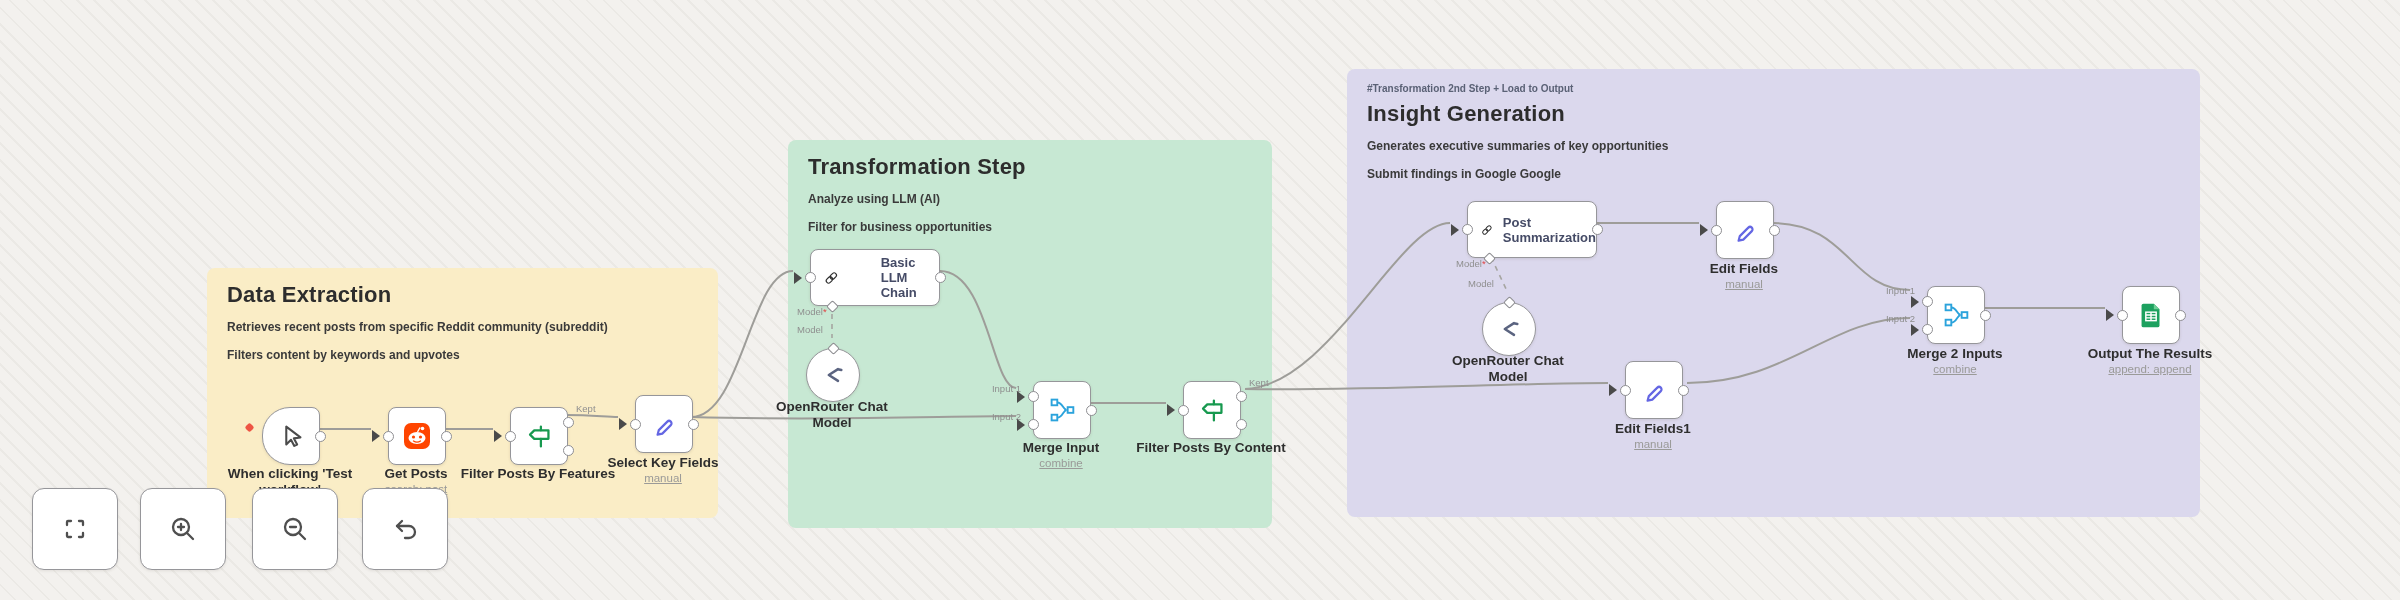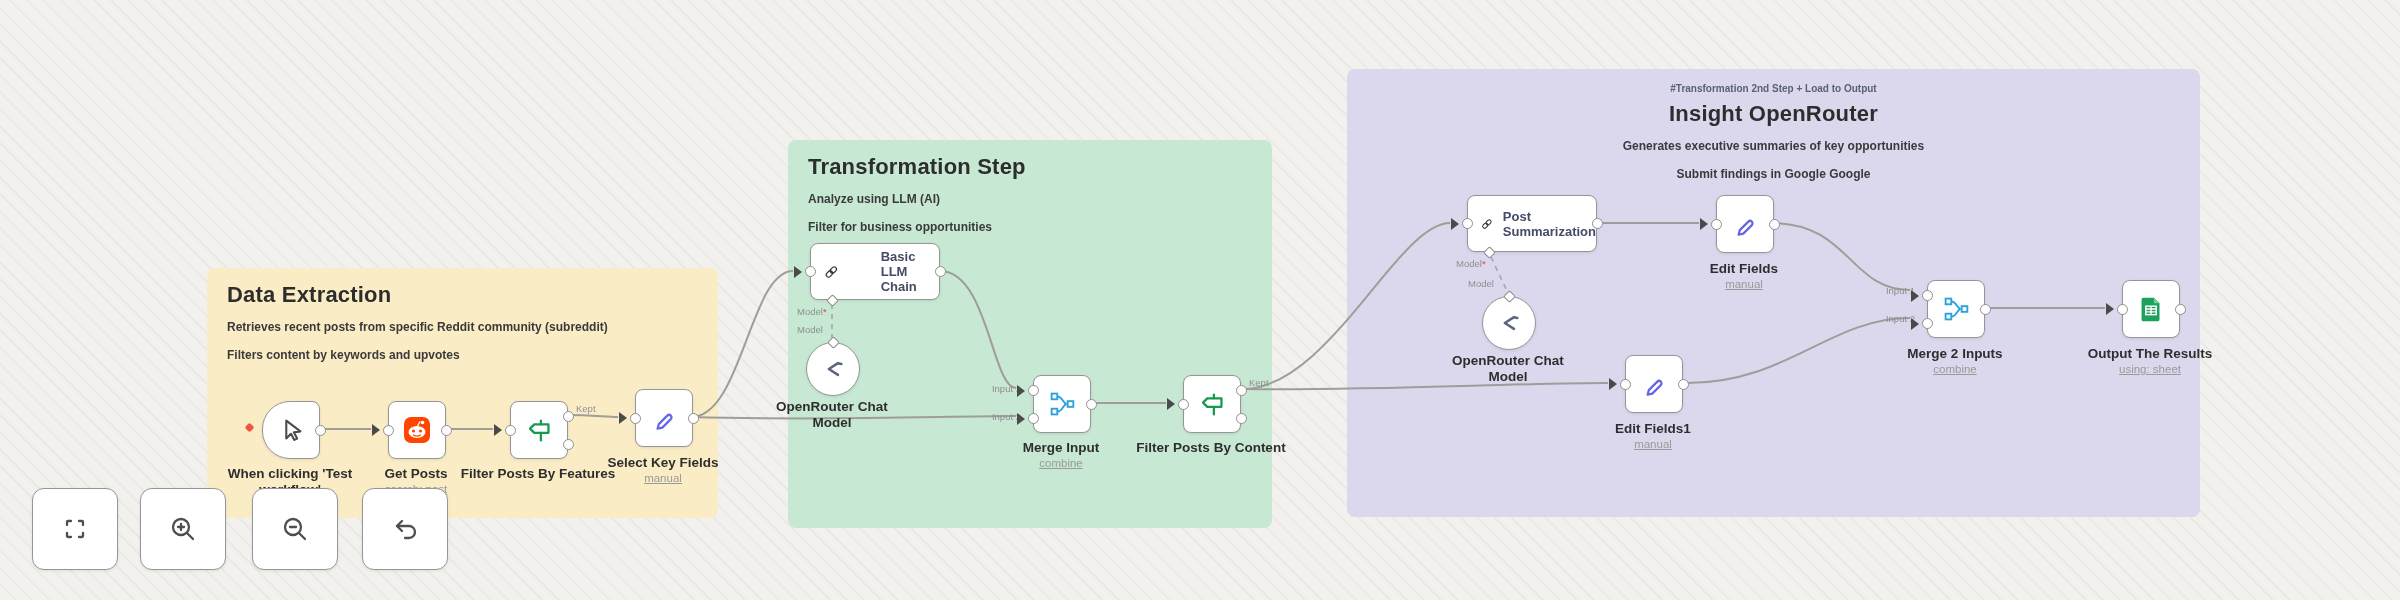--- a/index.html
+++ b/index.html
@@ -10,30 +10,30 @@
   }
   .stage{position:relative;width:2400px;height:600px;}
 
   
   .sticky{position:absolute;border-radius:8px;padding:14px 20px;box-sizing:border-box;z-index:1;}
   .sticky h2{margin:0 0 10px 0;font-size:22px;font-weight:bold;color:#2d2d2d;letter-spacing:.2px;}
   .sticky p{margin:0 0 9px 0;font-size:12px;font-weight:600;color:#3a3a3a;line-height:19px;}
   .sticky .tag{font-size:10px;font-weight:600;color:#5a6175;margin:0 0 7px 0;}
   .sticky-yellow{left:207px;top:268px;width:511px;height:250px;background:#FAEDC6;}
   .sticky-green{left:788px;top:140px;width:484px;height:388px;background:#C7E8D3;}
-  .sticky-purple{left:1347px;top:69px;width:853px;height:448px;background:#DBD8ED;text-align:center;}
+  .sticky-purple{left:1347px;top:69px;width:853px;height:448px;background:#DBD8ED;}
 
   
   svg.wires{position:absolute;left:0;top:0;z-index:2;}
   .wire{stroke:#9e9d99;stroke-width:2;fill:none;}
   .wire.dashed{stroke:#a6a5a1;stroke-width:1.6;stroke-dasharray:5 5;}
 
   
   .node{position:absolute;background:#fff;border:1.6px solid #96969a;border-radius:8px;
-        box-shadow:0 1px 3px rgba(70,60,40,.12);z-index:4;display:flex;align-items:center;justify-content:center;}
+        box-shadow:0 1px 3px rgba(70,60,40,.12);z-index:4;display:flex;align-items:center;justify-content:center;margin-top:6px;}
   .node.sq{width:56px;height:56px;}
   .node.trigger{border-radius:28px 8px 8px 28px;}
   .node.wide{width:130px;height:57px;justify-content:flex-start;padding-left:12px;box-sizing:border-box;}
   .node.round{width:52px;height:52px;border-radius:50%;}
   .node .ntext{font-size:13px;font-weight:600;color:#454b66;line-height:15px;margin-left:9px;}
 
   
   .p{position:absolute;width:11px;height:11px;background:#fff;border:1.5px solid #8e8e92;border-radius:50%;box-sizing:border-box;}
   .p.in{left:-6.5px;top:50%;margin-top:-5.5px;}
   .p.out{right:-6.5px;top:50%;margin-top:-5.5px;}
@@ -73,21 +73,21 @@
   </div>
 
   <div class="sticky sticky-green">
     <h2>Transformation Step</h2>
     <p>Analyze using LLM (AI)</p>
     <p>Filter for business opportunities</p>
   </div>
 
   <div class="sticky sticky-purple">
     <div class="tag">#Transformation 2nd Step + Load to Output</div>
-    <h2>Insight OpenRouter</h2>
+    <h2>Insight Generation</h2>
     <p>Generates executive summaries of key opportunities</p>
     <p>Submit findings in Google Google</p>
   </div>
 
   <svg class="wires" width="2400" height="600">
     <path class="wire" d="M318,429 H371"></path>
     <path class="wire" d="M444,429 H493"></path>
     <path class="wire" d="M566,415 C592,415 606,417 618,417"></path>
     <path class="wire" d="M691,417 C742,417 750,271 793,271"></path>
     <path class="wire" d="M691,417 C830,421 945,416 1016,416"></path>
@@ -291,21 +291,21 @@
       <path d="M10 6 h11 l6 6 v17 a2 2 0 0 1 -2 2 H10 a2 2 0 0 1 -2 -2 V8 a2 2 0 0 1 2 -2 z" fill="#1DA15F"></path>
       <path d="M21 6 l6 6 h-6 z" fill="#6FCF97"></path>
       <rect x="12.5" y="15" width="11" height="9" fill="none" stroke="#fff" stroke-width="1.5"></rect>
       <path d="M12.5 18 h11 M12.5 21 h11 M18 15 v9" stroke="#fff" stroke-width="1.5"></path>
     </svg>
     <span class="arr in"></span>
     <span class="p in"></span>
     <span class="p out"></span>
   </div>
   <div class="nl" style="left:2040px;top:346px;">Output The Results</div>
-  <div class="sub" style="left:2040px;top:363px;">using: sheet</div>
+  <div class="sub" style="left:2040px;top:363px;">append: append</div>
 
   <div class="tbtn" style="left:32px;top:488px;">
     <svg width="36" height="36" viewBox="0 0 36 36">
       <path d="M10 14 v-3 a1 1 0 0 1 1-1 h3 M22 10 h3 a1 1 0 0 1 1 1 v3 M26 22 v3 a1 1 0 0 1 -1 1 h-3 M14 26 h-3 a1 1 0 0 1 -1-1 v-3"></path>
     </svg>
   </div>
   <div class="tbtn" style="left:140px;top:488px;">
     <svg width="36" height="36" viewBox="0 0 36 36">
       <circle cx="16" cy="16" r="8"></circle>
       <path d="M22 22 L28 28 M13 16 h6 M16 13 v6"></path>

